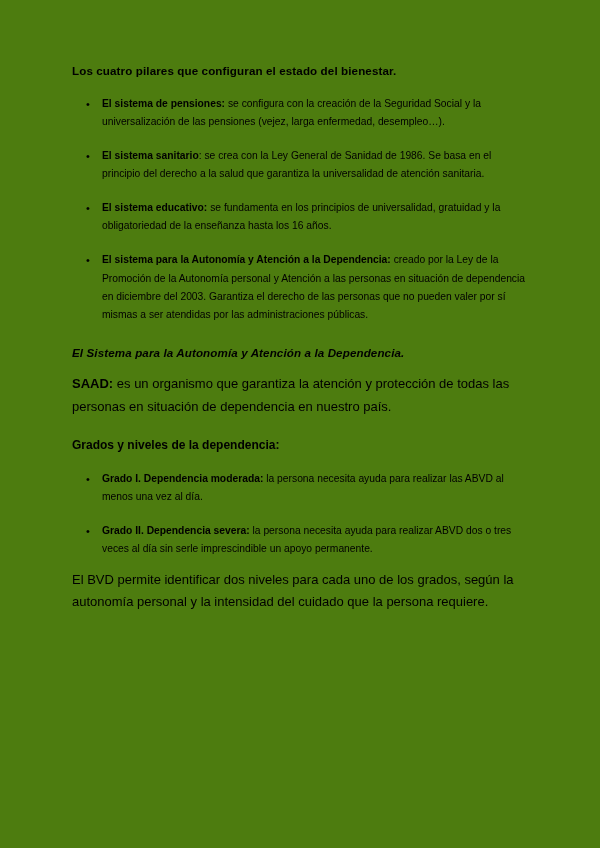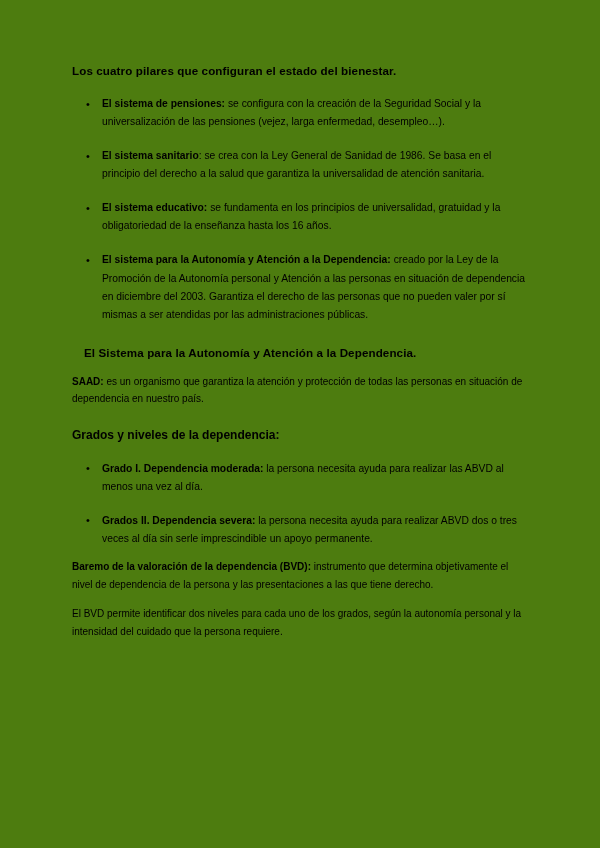--- a/index.html
+++ b/index.html
@@ -29,31 +29,32 @@
     font-size: 11.6px;
     font-weight: bold;
     line-height: 1.5;
     margin: 0 0 12px 0;
     letter-spacing: 0.01em;
   }
   h2.heading {
     font-size: 11.6px;
     font-weight: bold;
     line-height: 1.5;
-    margin: 20px 0 12px 12px;
+    margin: 20px 0 12px 0;
     letter-spacing: 0.01em;
+    font-style: italic;
   }
   h3.subheading {
     font-size: 12px;
     font-weight: bold;
     line-height: 1.5;
     margin: 18px 0 10px 0;
   }
   p.para {
-    font-size: 10px;
+    font-size: 13px;
     line-height: 1.75;
     margin: 0 0 12px 0;
     text-align: left;
   }
   ul.bullets {
     list-style: none;
     margin: 0 0 4px 0;
     padding: 0;
   }
   ul.bullets > li {
@@ -105,26 +106,23 @@
       <span class="b">SAAD:</span><span> es un organismo que garantiza la atención y protección de todas las personas en situación de dependencia en nuestro país.</span>
     </p>
 
     <h3 class="subheading">Grados y niveles de la dependencia:</h3>
 
     <ul class="bullets">
       <li>
         <span class="b">Grado I. Dependencia moderada:</span><span>  la  persona necesita ayuda para realizar las ABVD al menos una vez al día.</span>
       </li>
       <li>
-        <span class="b">Grados II. Dependencia severa:</span><span> la persona necesita ayuda para realizar ABVD dos o tres veces al día sin serle imprescindible un apoyo permanente.</span>
+        <span class="b">Grado II. Dependencia severa:</span><span> la persona necesita ayuda para realizar ABVD dos o tres veces al día sin serle imprescindible un apoyo permanente.</span>
       </li>
     </ul>
 
     <div class="spacer-sm"></div>
 
-    <p class="para">
-      <span class="b">Baremo de la valoración de la dependencia (BVD):</span><span> instrumento que determina objetivamente el nivel de dependencia de la persona y las presentaciones a las que tiene derecho.</span>
-    </p>
 
     <p class="para">El BVD permite identificar dos niveles para cada uno de los grados, según la autonomía personal y la intensidad del cuidado que la persona requiere.</p>
 
   </div>
 </div>
 
 </body></html>

